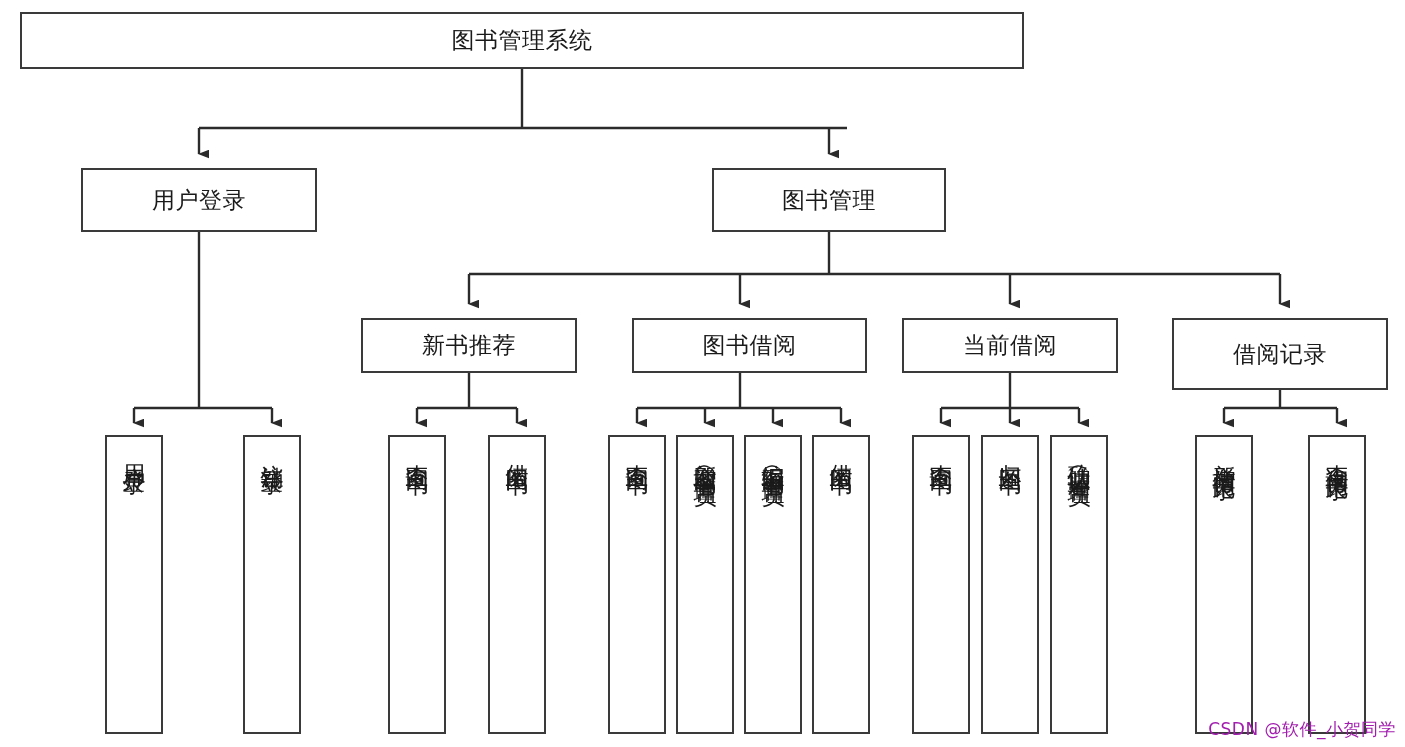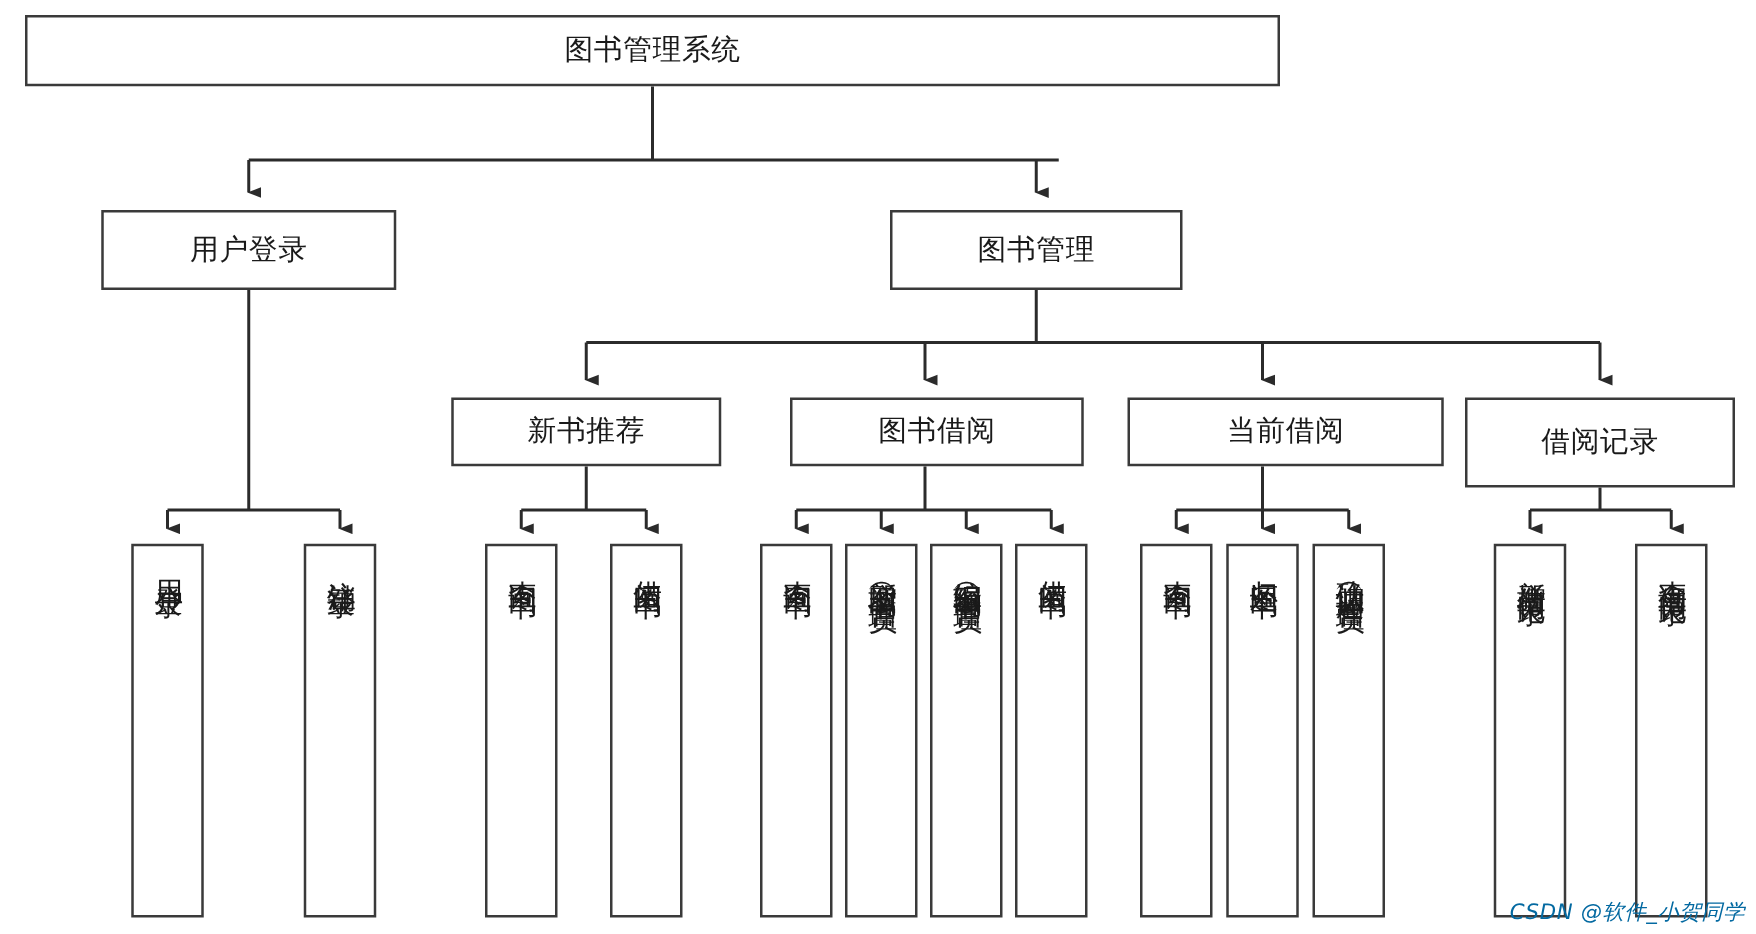--- a/index.html
+++ b/index.html
@@ -59,25 +59,24 @@
     text-orientation: upright;
     font-size: 23px;
     letter-spacing: 3px;
     line-height: 1;
   }
   #watermark {
     position: absolute;
     right: 9px;
     bottom: 6px;
     font-size: 17px;
-    color: #0369a1;
+    color: #a21caf;
     letter-spacing: 0.5px;
     z-index: 5;
     white-space: nowrap;
-    font-style: italic;
   }
 </style>
 </head>
 <body>
 
 <div id="canvas">
 
   <svg id="edges" viewBox="0 0 1405 747" width="1405" height="747" aria-hidden="true">
     <defs>
       <marker id="arrowhead" markerWidth="9" markerHeight="11" refX="4.5" refY="10" orient="auto" markerUnits="userSpaceOnUse">
@@ -138,21 +137,21 @@
   <div class="node h" style="left:712px; top:168px; width:234px; height:64px;">
     <span class="label">图书管理</span>
   </div>
 
   <div class="node h" style="left:361px; top:318px; width:216px; height:55px;">
     <span class="label">新书推荐</span>
   </div>
   <div class="node h" style="left:632px; top:318px; width:235px; height:55px;">
     <span class="label">图书借阅</span>
   </div>
-  <div class="node h" style="left:902px; top:318px; width:253px; height:55px;">
+  <div class="node h" style="left:902px; top:318px; width:216px; height:55px;">
     <span class="label">当前借阅</span>
   </div>
   <div class="node h" style="left:1172px; top:318px; width:216px; height:72px;">
     <span class="label">借阅记录</span>
   </div>
 
   <div class="node v" style="left:105px; top:435px; width:58px; height:299px;">
     <span class="label">用户登录</span>
   </div>
   <div class="node v" style="left:243px; top:435px; width:58px; height:299px;">

